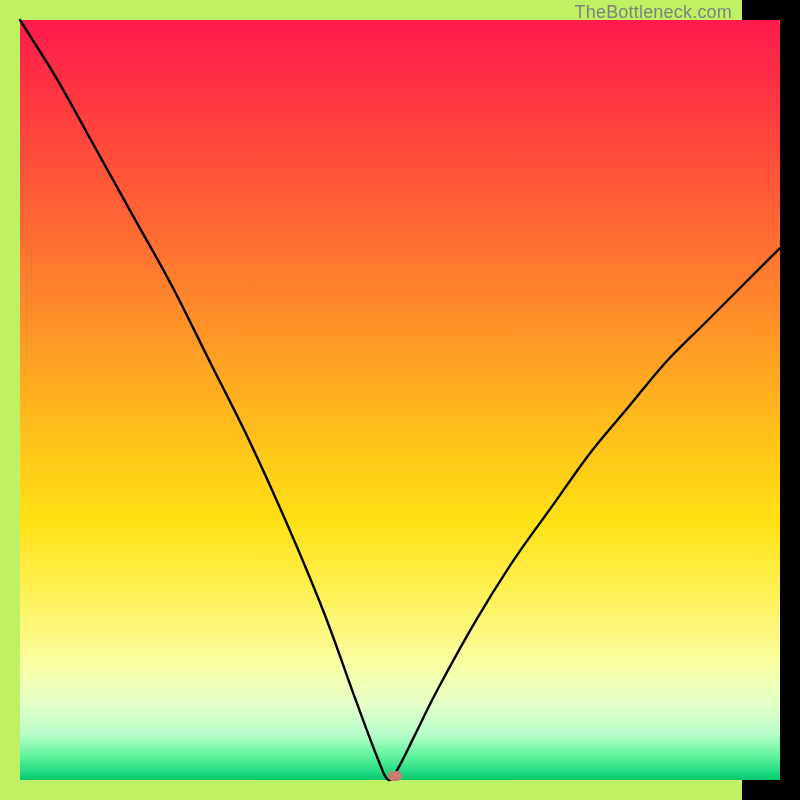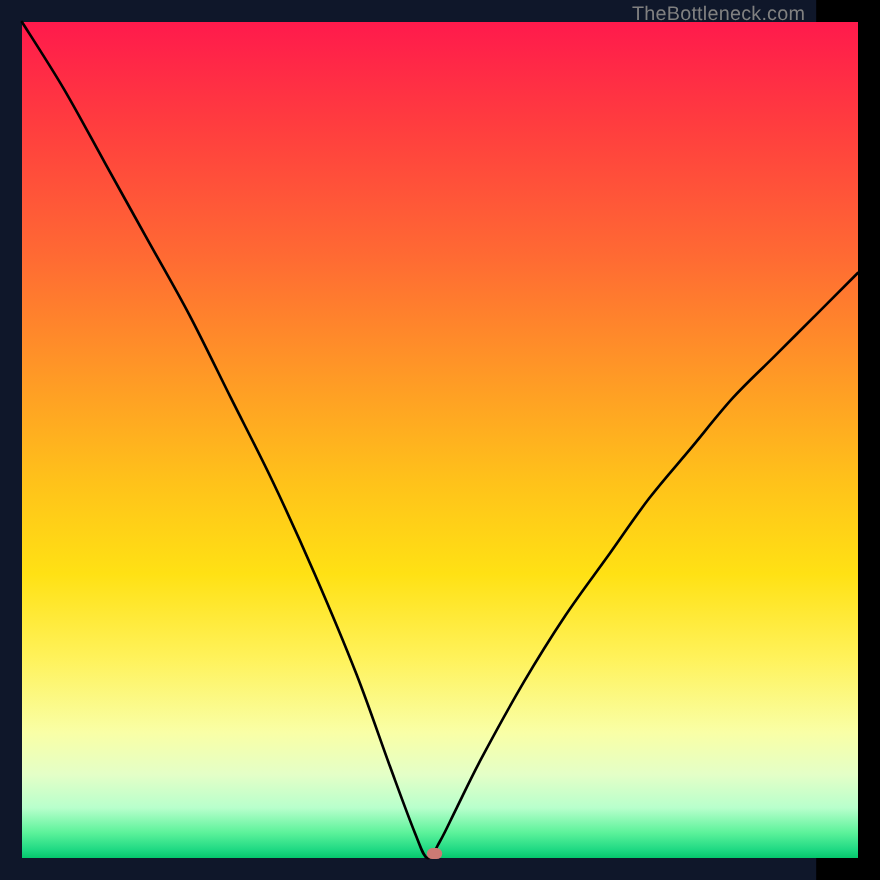--- a/index.html
+++ b/index.html
@@ -9,21 +9,21 @@
     height: 800px;
     background: #000;
     overflow: hidden;
   }
   .frame {
     position: absolute;
     left: 0;
     top: 0;
     width: 742px;
     height: 800px;
-    background: #0f172a;
+    background: #bef264;
   }
   .plot {
     position: absolute;
     left: 20px;
     top: 20px;
     width: 760px;
     height: 760px;
     background: linear-gradient(to bottom,
       #ff1a4c 0%,
       #ff3c3f 12%,

